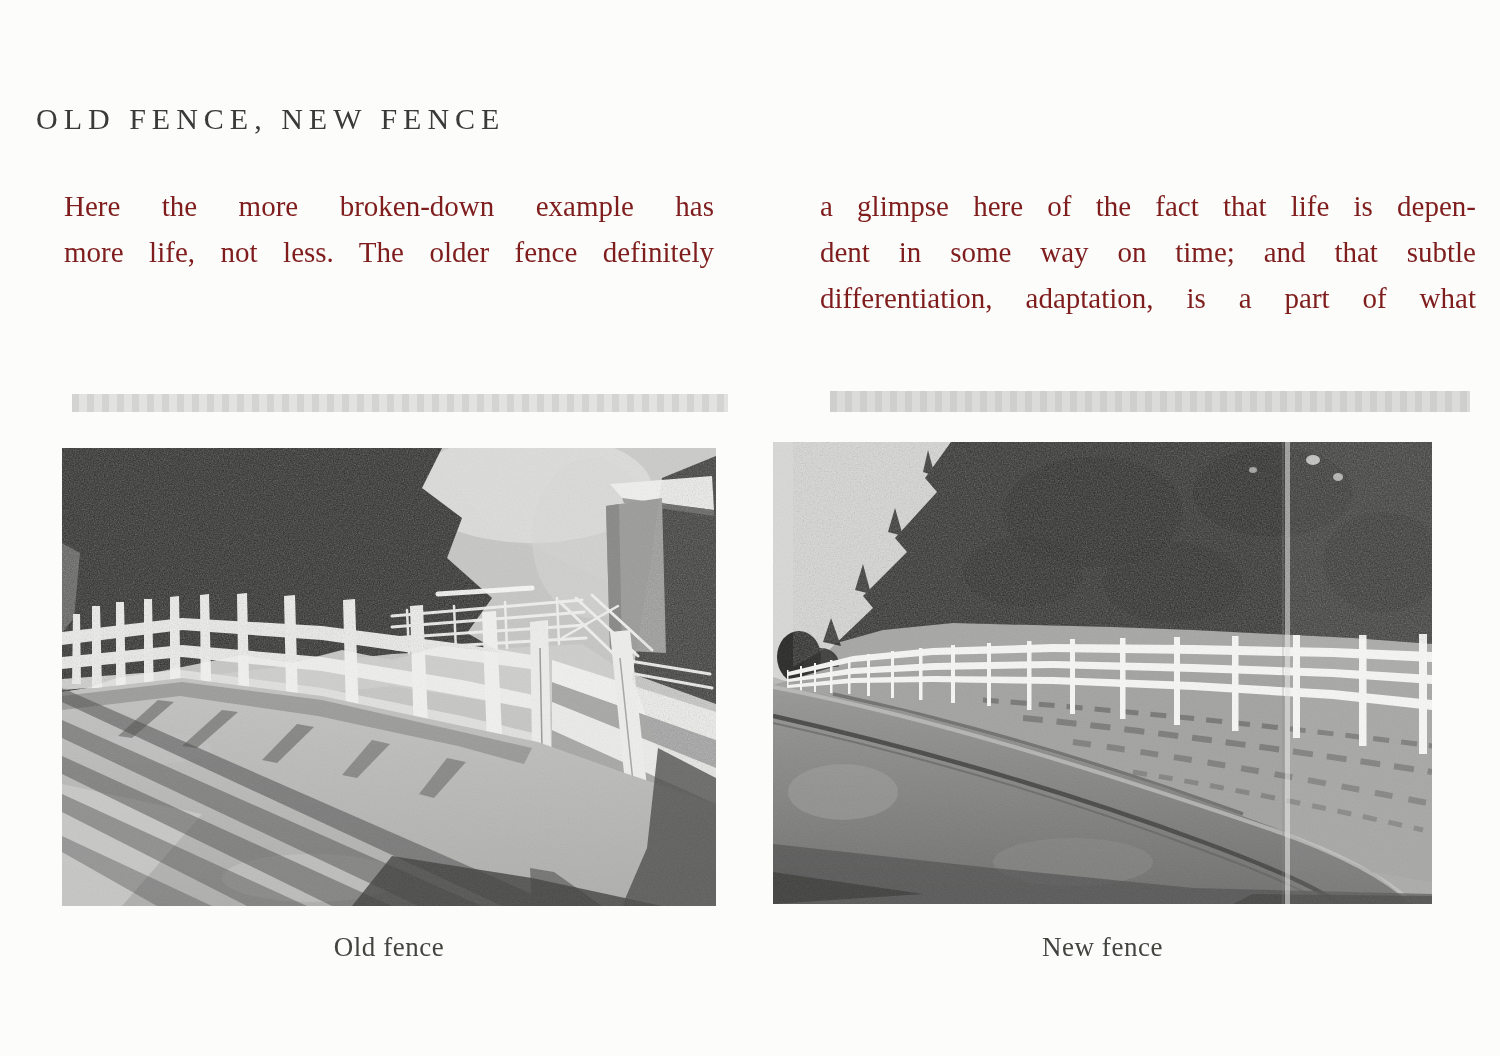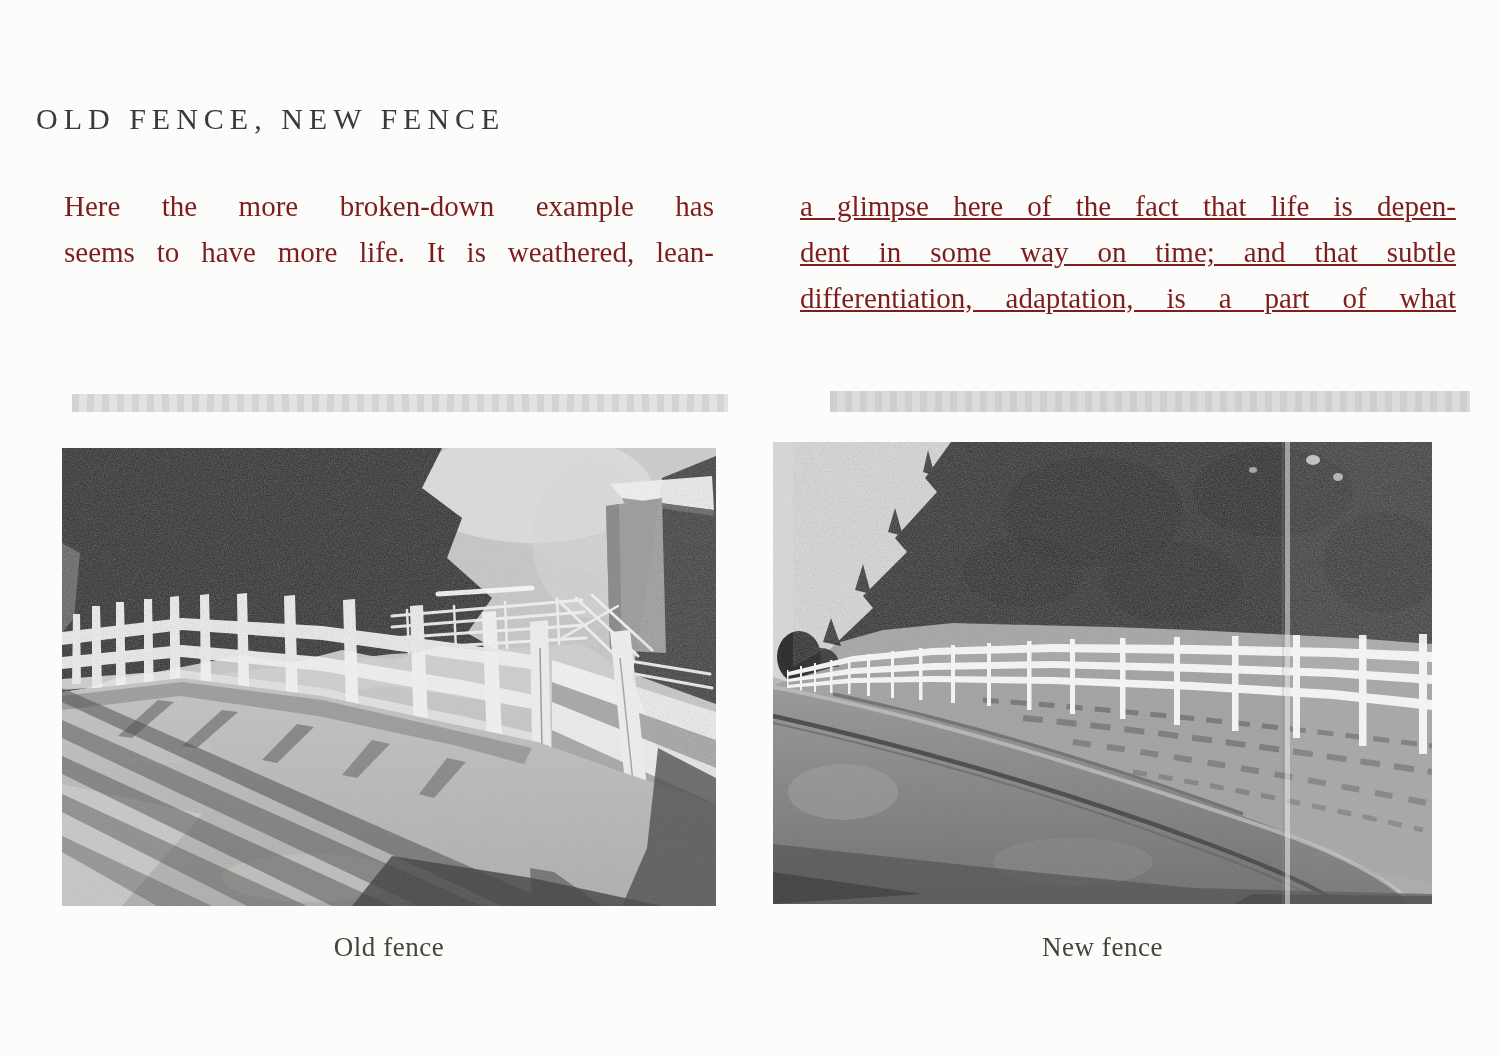--- a/index.html
+++ b/index.html
@@ -2,21 +2,21 @@
 <html><head>
 <meta charset="utf-8">
 <style>
   html,body{margin:0;padding:0;background:#fcfcfb;}
   .page{position:relative;width:1500px;height:1056px;background:#fcfcfb;overflow:hidden;
         font-family:"Liberation Serif", serif;color:#333332;}
   .title{position:absolute;top:86px;left:0;width:1500px;margin:16px;
          font-size:30px;font-weight:400;letter-spacing:.2em;color:#3a3a39;padding-left:20px;}
   .col{position:absolute;top:183px;font-size:29px;line-height:46px;color:#7f1d1d;}
   .col-left{left:64px;width:650px;}
-  .col-right{left:800px;width:656px;text-decoration:underline;}
+  .col-right{left:820px;width:656px;}
   .line{text-align:justify;text-align-last:justify;-moz-text-align-last:justify;height:46px;overflow:visible;}
   .line.flush{text-align-last:left;-moz-text-align-last:left;}
   .scan-band{position:absolute;opacity:.8;
      background-color:#dcdcda;
      background-image:repeating-linear-gradient(90deg, rgba(110,110,108,.16) 0 7px, rgba(255,255,255,0) 7px 15px);}
   .scan-band-left{left:72px;top:394px;width:656px;height:18px;}
   .scan-band-right{left:830px;top:391px;width:640px;height:21px;background-color:#d4d4d2;}
   figure.photo{position:absolute;margin:0;padding:0;}
   .photo-left{left:62px;top:448px;width:654px;height:458px;}
   .photo-right{left:773px;top:442px;width:659px;height:462px;}
@@ -28,21 +28,21 @@
 </style>
 </head>
 <body>
 
 <div class="page">
 
   <h1 class="title">OLD FENCE, NEW FENCE</h1>
 
   <div class="col col-left">
     <div class="line">Here the more broken-down example has</div>
-    <div class="line">seems to have more life. It is weathered, lean-</div>
+    <div class="line">more life, not less. The older fence definitely</div>
   </div>
 
   <div class="col col-right">
     <div class="line">a glimpse here of the fact that life is depen-</div>
     <div class="line">dent in some way on time; and that subtle</div>
     <div class="line">differentiation, adaptation, is a part of what</div>
   </div>
 
   <div class="scan-band scan-band-left"></div>
   <div class="scan-band scan-band-right"></div>

